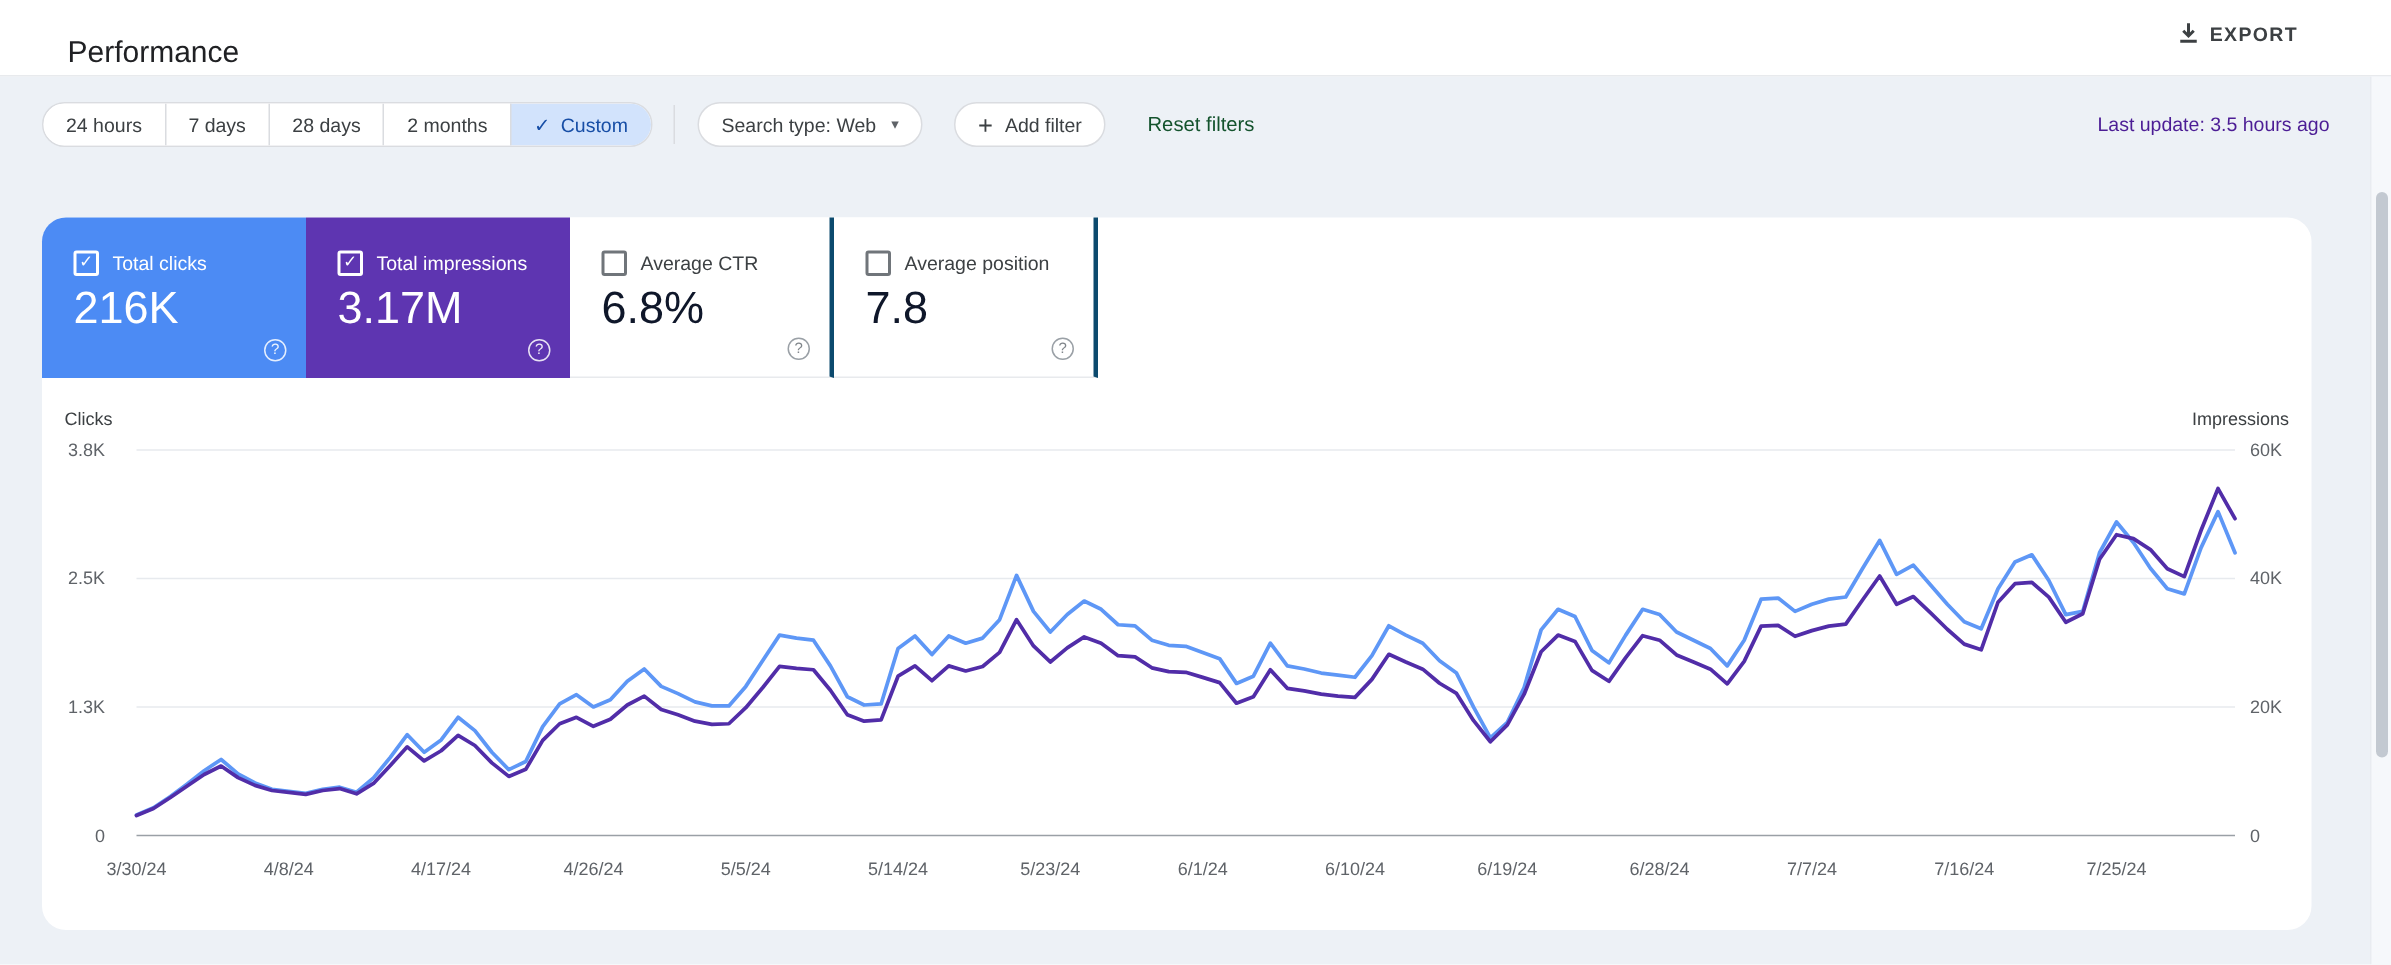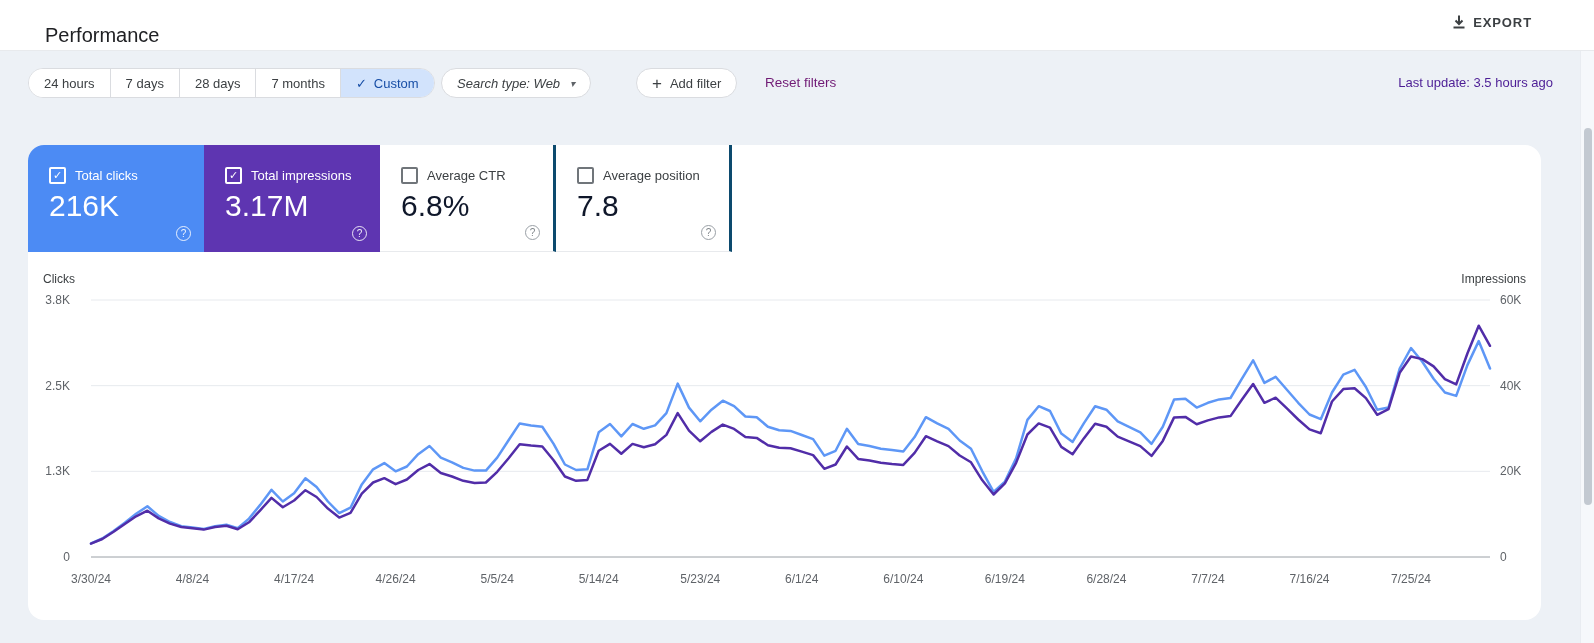--- a/index.html
+++ b/index.html
@@ -11,25 +11,25 @@
               font-family:inherit;font-size:13px;font-weight:700;letter-spacing:.9px;color:#3c4043;padding:6px 8px;}
   .filterbar{position:absolute;left:0;top:51px;width:100%;height:94px;padding-left:13px;}
   .range-group{position:absolute;left:28px;top:17px;display:flex;background:#fff;border:1px solid #dadce0;border-radius:16px;overflow:hidden;height:30px;box-sizing:border-box;}
   .seg{border:none;background:#fff;font-family:inherit;font-size:13px;color:#3c4043;padding:0 15px;cursor:pointer;border-left:1px solid #dadce0;height:100%;display:flex;align-items:center;gap:7px;}
   .seg:first-child{border-left:none;}
   .seg.selected{background:#d2e3fc;color:#174ea6;font-weight:500;}
   .seg .chk{font-size:13px;color:#174ea6;}
   .vdivider{position:absolute;left:449px;top:19px;width:1px;height:26px;background:#dadce0;}
   .pill{position:absolute;top:17px;display:flex;align-items:center;gap:8px;background:#fff;border:1px solid #dadce0;border-radius:16px;
         height:30px;box-sizing:border-box;padding:0 15px;font-family:inherit;font-size:13px;color:#3c4043;cursor:pointer;}
-  .pill.search-type{left:441px;font-style:italic;}
+  .pill.search-type{left:465px;}
   .pill.add-filter{left:636px;}
   .caret{font-size:10px;color:#5f6368;margin-left:2px;}
   .plus{font-size:17px;color:#3c4043;font-weight:400;line-height:1;}
-  .reset-link{position:absolute;left:765px;top:24px;font-size:13.5px;font-weight:500;color:#701a75;text-decoration:none;cursor:pointer;}
+  .reset-link{position:absolute;left:765px;top:24px;font-size:13.5px;font-weight:500;color:#14532d;text-decoration:none;cursor:pointer;}
   .last-update{position:absolute;right:54px;top:24px;font-size:13px;color:#4c1d95;}
   .card{position:absolute;left:28px;top:145px;width:1513px;height:475px;background:#fff;border-radius:16px;}
   .metrics{position:absolute;left:0;top:0;width:100%;height:107px;display:flex;}
   .metric{position:relative;width:176px;height:107px;box-sizing:border-box;cursor:pointer;}
   .metric.blue{background:#4c8bf4;border-top-left-radius:16px;}
   .metric.purple{background:#5e35b1;}
   .metric.plain{background:#fff;border-right:3px solid #0c4a6e;border-bottom:1px solid #e8eaed;}
   .mrow{position:absolute;left:21px;top:22px;display:flex;align-items:center;gap:9px;}
   .cbx{width:13px;height:13px;border-radius:2px;display:flex;align-items:center;justify-content:center;font-size:11px;line-height:1;flex:0 0 auto;}
   .metric.blue .cbx,.metric.purple .cbx{border:2px solid #fff;color:#fff;}
@@ -62,21 +62,21 @@
     </svg>
     <span>EXPORT</span>
   </button>
 </div>
 
 <div class="filterbar">
   <div class="range-group">
     <button class="seg">24 hours</button>
     <button class="seg">7 days</button>
     <button class="seg">28 days</button>
-    <button class="seg">7 months</button>
+    <button class="seg">2 months</button>
     <button class="seg selected">
       <span class="chk">✓</span>
       <span>Custom</span>
     </button>
   </div>
   <div class="vdivider"></div>
   <button class="pill search-type">
     <span>Search type: Web</span>
     <span class="caret">▾</span>
   </button>

